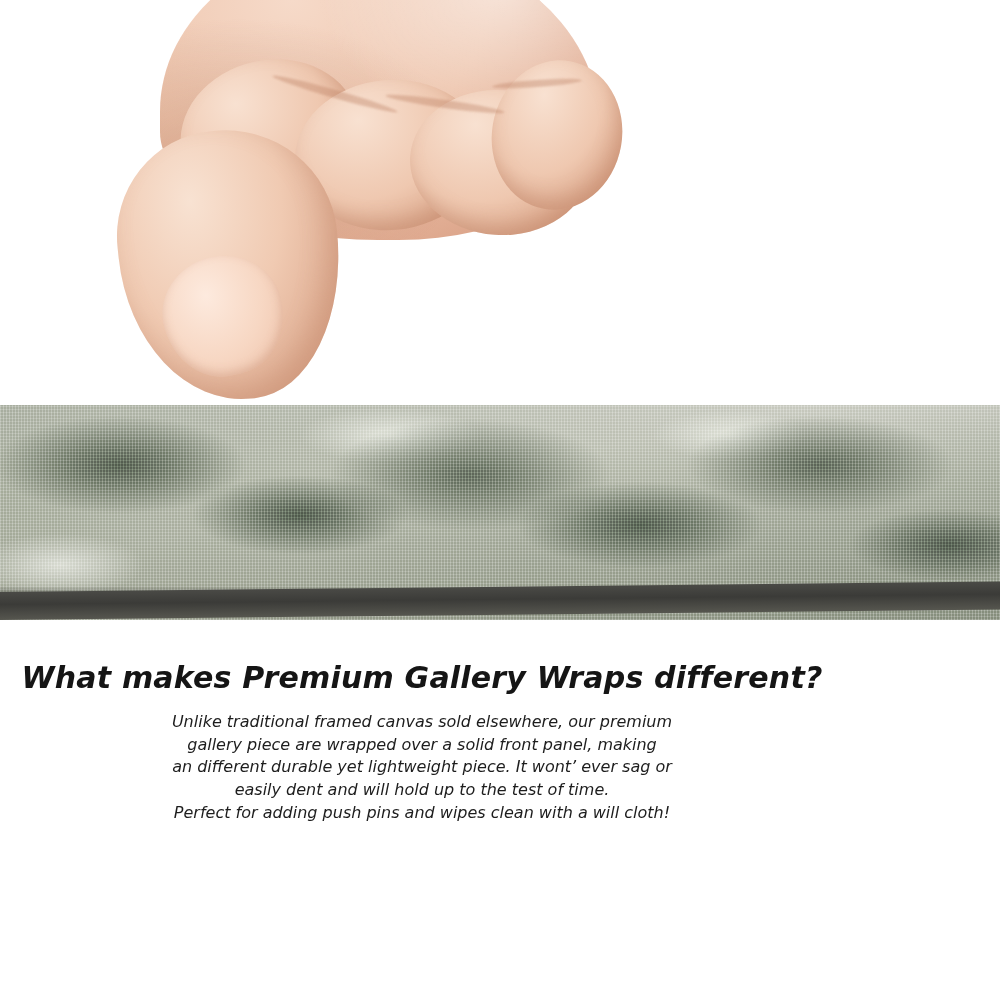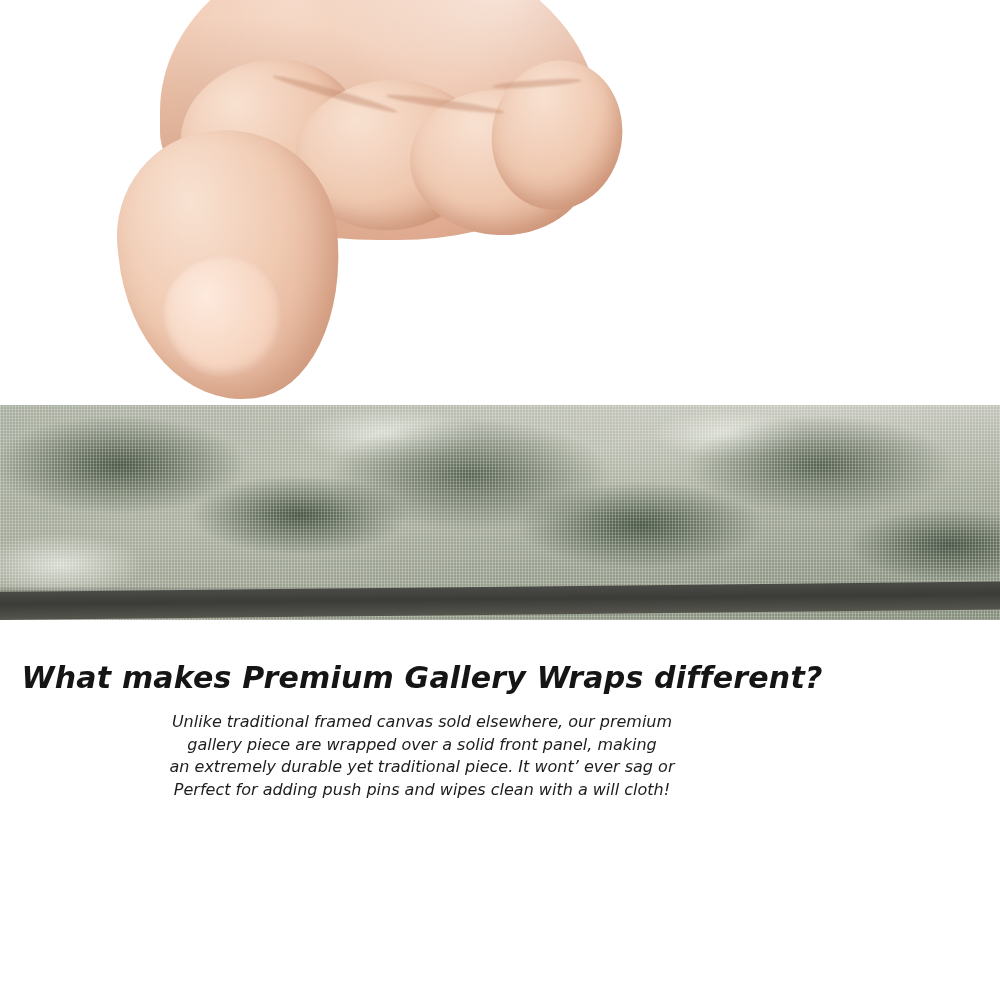--- a/index.html
+++ b/index.html
@@ -225,18 +225,19 @@
     <div class="strip-dots"></div>
     <div class="strip-bevel-shade"></div>
     <div class="strip-bevel"></div>
   </div>
 
   <div class="caption">
     <p class="caption-title">What makes Premium Gallery Wraps different?</p>
     <p class="caption-body">
       <span class="caption-line">Unlike traditional framed canvas sold elsewhere, our premium</span>
       <span class="caption-line">gallery piece are wrapped over a solid front panel, making</span>
-      <span class="caption-line">an extremely durable yet traditional piece. It wont’ ever sag or</span>
+      <span class="caption-line">an different durable yet lightweight piece. It wont’ ever sag or</span>
+      <span class="caption-line">easily dent and will hold up to the test of time.</span>
       <span class="caption-line">Perfect for adding push pins and wipes clean with a will cloth!</span>
     </p>
   </div>
 
 </div>
 
 </body></html>

